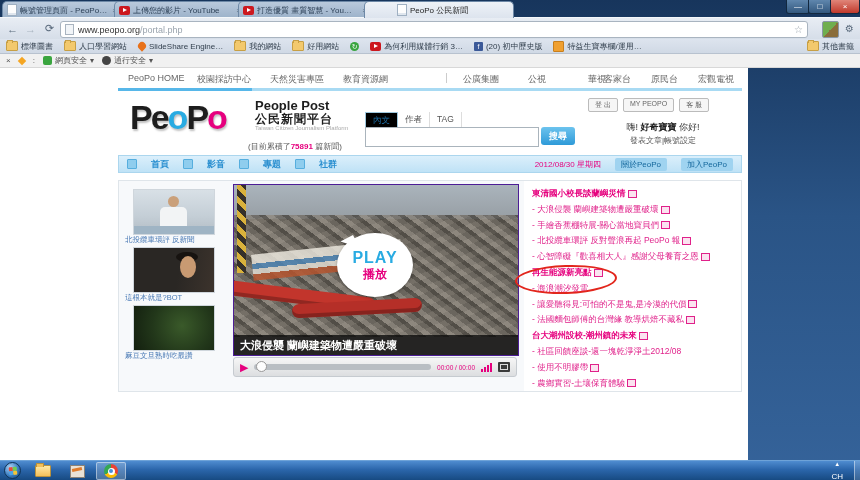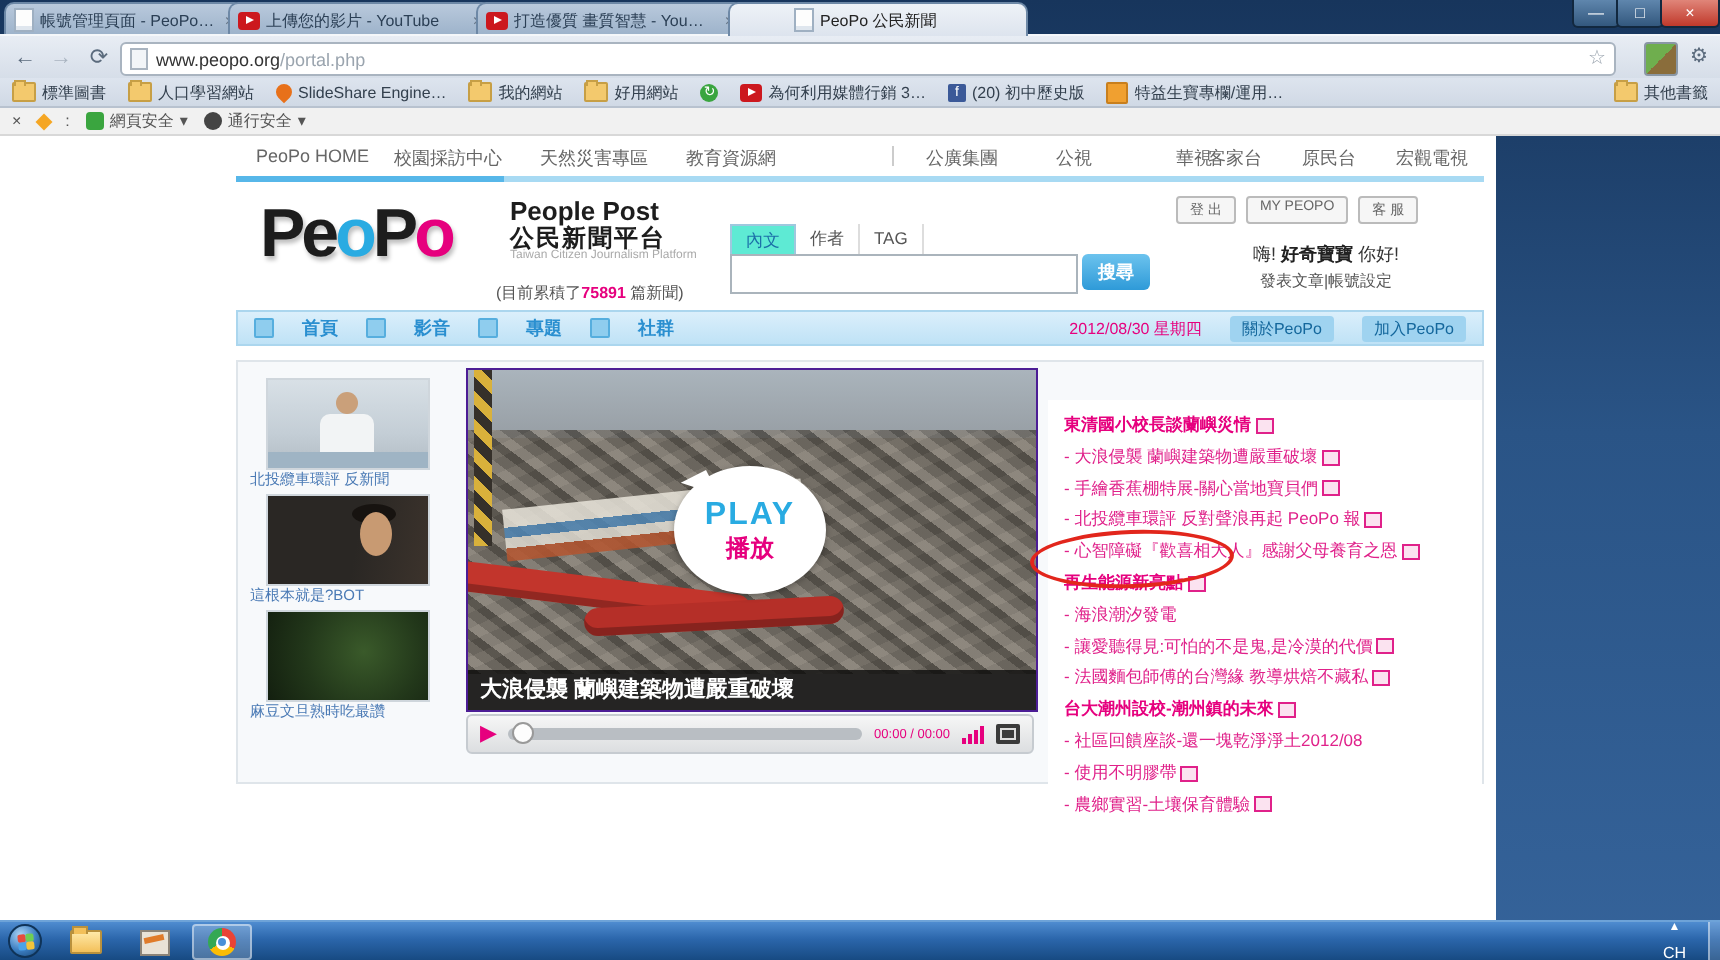--- a/index.html
+++ b/index.html
@@ -71,21 +71,21 @@
   .lg-k{color:#1d1d1d;} .lg-b{color:#29abe2;} .lg-p{color:#e6007e;}
   .logotext{position:absolute;left:255px;top:31px;line-height:1.05;}
   .lt-en{font-size:13px;font-weight:bold;color:#1d1d1d;}
   .lt-zh{font-size:12px;font-weight:bold;color:#1d1d1d;letter-spacing:1px;}
   .lt-tag{font-size:6px;color:#aaa;}
   .counter{position:absolute;left:248px;top:73px;font-size:8px;color:#555;}
   .counter .pink{color:#e6007e;font-weight:bold;}
   
   .stabs{position:absolute;left:365px;top:44px;display:flex;font-size:8.5px;color:#555;}
   .stab{padding:2px 7px;border-right:1px solid #ddd;}
-  .stab.on{background:#5eead4;border:1px solid #9fc8de;border-bottom:none;color:#1b6fa8;}
+  .stab.on{background:#000000;border:1px solid #9fc8de;border-bottom:none;color:#1b6fa8;}
   .sinput{position:absolute;left:365px;top:59px;width:168px;height:16px;border:1px solid #aab4bc;background:#fff;}
   .sbtn{position:absolute;left:541px;top:59px;width:34px;height:18px;border:none;border-radius:3px;
         background:linear-gradient(180deg,#6cc3ee,#2e9ad8);color:#fff;font-size:9px;font-weight:bold;padding:0;}
   
   .acctbtns{position:absolute;left:588px;top:30px;display:flex;gap:5px;}
   .apill{font-size:7px;color:#666;border:1px solid #bbb;background:#f6f6f6;border-radius:2px;padding:1px 6px;white-space:nowrap;}
   .greet{position:absolute;left:588px;top:53px;width:150px;text-align:center;font-size:9px;color:#333;}
   .greet b{color:#222;}
   .acctlinks{position:absolute;left:588px;top:67px;width:150px;text-align:center;font-size:8px;color:#555;}
   
@@ -133,21 +133,21 @@
             background:linear-gradient(180deg,#f6f6f6,#dcdee0);box-sizing:border-box;display:flex;align-items:center;padding:0 6px;gap:6px;}
   .pplay{color:#e6007e;font-size:11px;line-height:1;}
   .ptrack{position:relative;flex:1;height:6px;background:#b9bec3;border-radius:3px;}
   .pknob{position:absolute;left:2px;top:-3px;width:11px;height:11px;border-radius:50%;background:#fdfdfd;border:1px solid #999;box-sizing:border-box;}
   .ptime{font-size:6.5px;color:#e6007e;white-space:nowrap;}
   .vol{display:flex;align-items:flex-end;gap:1px;height:10px;}
   .vol i{display:block;width:2px;background:#e6007e;}
   .fsbtn{width:12px;height:10px;background:#3a3a3a;border-radius:1px;position:relative;}
   .fsbtn::after{content:"";position:absolute;inset:2px;border:1px solid #dcdcdc;}
   
-  .sidebar{position:absolute;left:405px;top:0;width:217px;height:210px;background:#fff;padding:5px 4px 0 8px;box-sizing:border-box;overflow:hidden;margin-top:19px;}
+  .sidebar{position:absolute;left:405px;top:0;width:217px;height:210px;background:#fff;padding:5px 4px 0 8px;box-sizing:border-box;overflow:hidden;}
   .nh,.ni{font-size:8.5px;line-height:15.8px;white-space:nowrap;overflow:hidden;}
   .nh{color:#e6007e;font-weight:bold;}
   .ni{color:#e0218a;}
   .ni::before{content:"- ";color:#e0218a;}
   .vic{display:inline-block;width:7px;height:6px;border:1px solid #e0218a;background:#fbe3f0;margin-left:2px;vertical-align:middle;}
   .redcircle{position:absolute;left:396px;top:84px;width:98px;height:25px;border:2.5px solid #e2261c;
              border-radius:50%;transform:rotate(-2deg);}
   
   .scroll{position:absolute;left:849px;top:68px;width:9px;height:392px;background:#f0f0f0;border-left:1px solid #d0d0d0;box-sizing:border-box;}
   .sarrow{width:9px;height:10px;font-size:5px;color:#888;text-align:center;line-height:10px;background:#e4e4e4;}

